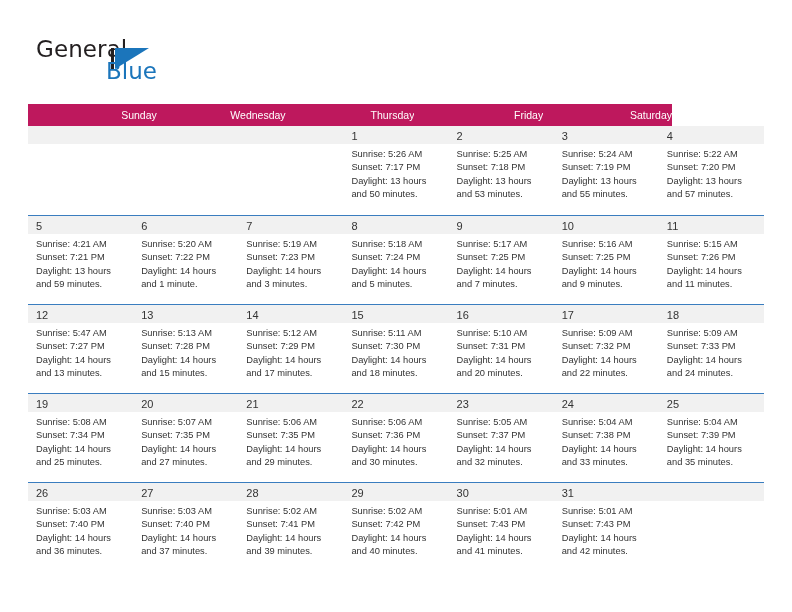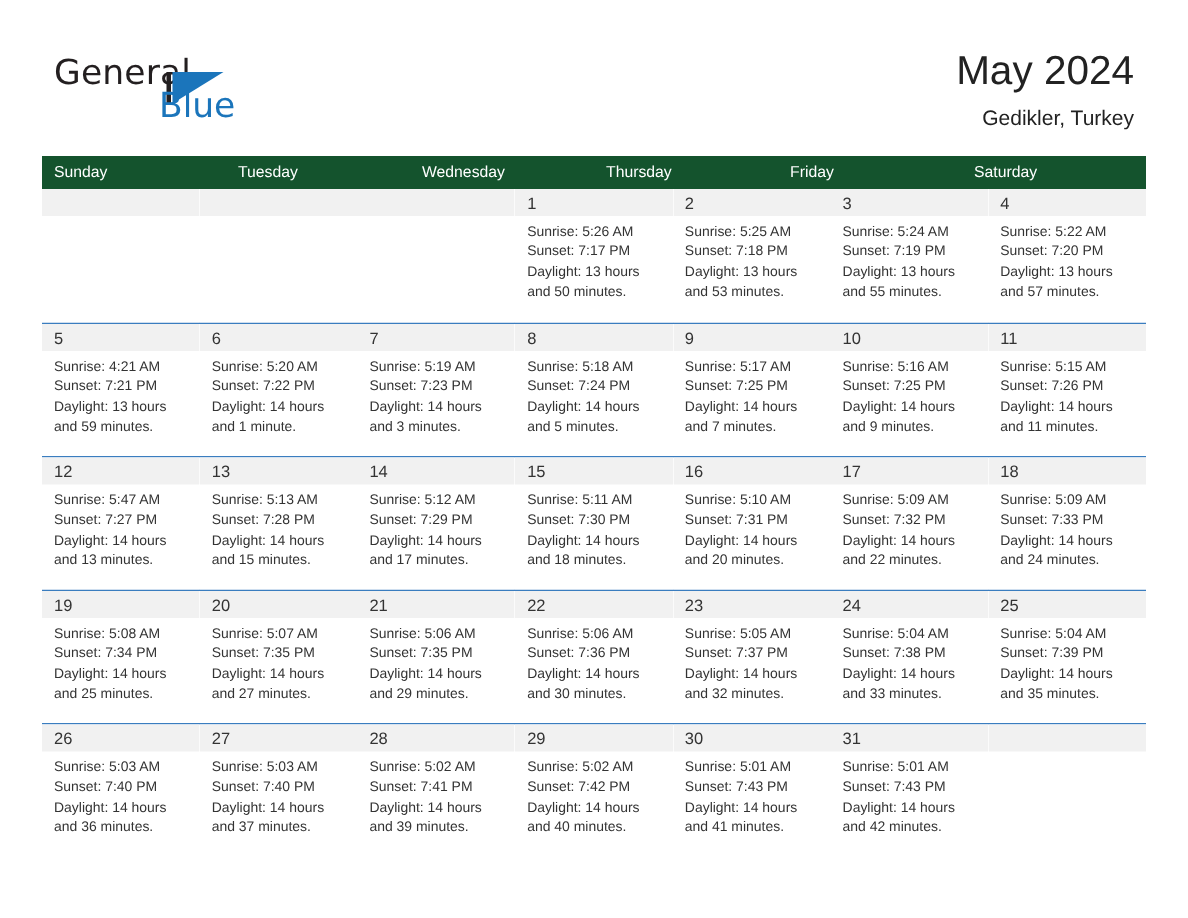--- a/index.html
+++ b/index.html
@@ -99,23 +99,24 @@
 
   
   .calendar {
     position: absolute;
     left: 28px;
     top: 104px;
     width: 736px;
   }
   .dow-row {
     display: flex;
-    width: 736px;
+    width: 644px;
     height: 22px;
-    background: #14532d;
+    background: #be185d;
+    text-align: right;
   }
   .dow-cell {
     flex: 1 1 0;
     box-sizing: border-box;
     padding-left: 8px;
     color: #ffffff;
     font-size: 10.5px;
     line-height: 22px;
     white-space: nowrap;
     overflow: hidden;
@@ -169,32 +170,27 @@
 
   <div class="header">
 
     <div class="logo">
       <span class="logo-general">General</span>
       <span class="logo-bar"></span>
       <span class="logo-tri"></span>
       <span class="logo-blue">Blue</span>
     </div>
 
-    <div class="title-block">
-      <div class="cal-title">May 2024</div>
-      <div class="cal-subtitle">Gedikler, Turkey</div>
-    </div>
 
   </div>
 
   <div class="calendar">
 
     <div class="dow-row">
       <div class="dow-cell">Sunday</div>
-      <div class="dow-cell">Tuesday</div>
       <div class="dow-cell">Wednesday</div>
       <div class="dow-cell">Thursday</div>
       <div class="dow-cell">Friday</div>
       <div class="dow-cell">Saturday</div>
     </div>
 
     <div id="weeks-container">
         <div class="week-row first">
           <div class="day-cell empty">
             <div class="day-head"><span class="day-num"></span></div>

